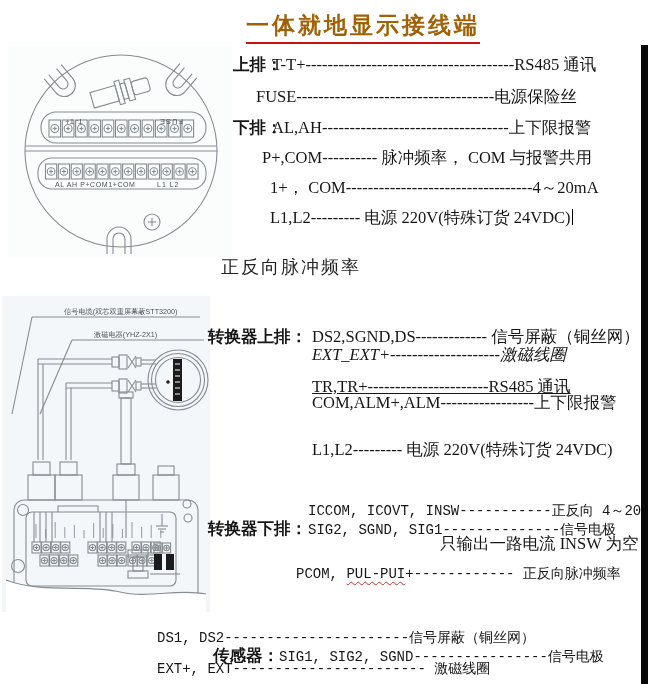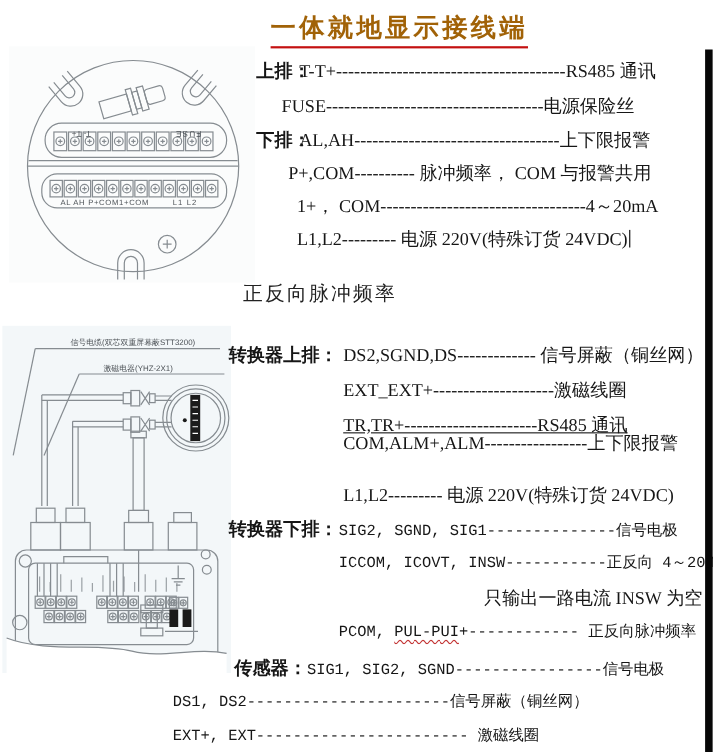--- a/index.html
+++ b/index.html
@@ -9,23 +9,23 @@
     overflow:hidden;
   }
   .title{
     position:absolute;top:10px;left:246px;
     font-size:23px;font-weight:bold;color:#a16207;
     letter-spacing:3px;border-bottom:2px solid #c41111;padding-bottom:1px;
     white-space:pre;
   }
   .row{position:absolute;white-space:pre;font-size:16.5px;color:#161616;}
   .row .lbl{font-weight:bold;display:inline-block;}
-  .w38{width:39px;} .w104{width:104px;} .w100{width:100px;} .w66{width:66px;}
+  .w38{width:39px;} .w104{width:104px;margin-top:14px;} .w100{width:100px;} .w66{width:66px;}
   .mono{font-family:"Liberation Mono","DejaVu Sans Mono",monospace;font-size:14px;}
-  .mono .lbl{font-family:"Liberation Serif","DejaVu Serif",serif;font-size:16.5px;}
+  .mono .lbl{font-family:"Liberation Serif","DejaVu Serif",serif;font-size:16.5px;margin-top:48px;}
   .heading2{
     position:absolute;top:255px;left:221px;
     font-size:18px;color:#222;letter-spacing:2px;white-space:pre;
   }
   .caret{display:inline-block;width:1.5px;height:16px;background:#000;
     vertical-align:-2px;margin-left:1px;}
   .squig{text-decoration:underline wavy #c23333 1px;text-underline-offset:3px;}
   .edge-strip{position:absolute;right:0;top:45px;bottom:0;width:7px;background:#070707;}
   svg{position:absolute;}
   #d1{left:8px;top:42px;}
@@ -422,25 +422,25 @@
   </g>
   <rect class="filled" x="152" y="258" width="8" height="16"></rect>
   <rect class="filled" x="164" y="258" width="8" height="16"></rect>
   <line x1="148" y1="278" x2="178" y2="278"></line>
 
   <path class="whitefill" d="M 4 284 C 40 298 88 288 118 296 C 146 303 176 292 204 298 L 204 316 L 4 316 Z"></path>
   <path d="M 4 284 C 40 298 88 288 118 296 C 146 303 176 292 204 298"></path>
 </svg>
 
 <div class="row" style="top:312px;left:208px;"><span class="lbl w104">转换器上排：</span><span>DS2,SGND,DS------------- 信号屏蔽（铜丝网）</span></div>
-<div class="row" style="top:344px;left:312px;"><span>EXT_EXT+--------------------激磁线圈</span></div>
+<div class="row" style="top:344px;left:312px;font-style:italic;"><span>EXT_EXT+--------------------激磁线圈</span></div>
 <div class="row" style="top:376px;left:312px;text-decoration:underline;"><span>TR,TR+----------------------RS485 通讯</span></div>
 <div class="row" style="top:392px;left:312px;"><span>COM,ALM+,ALM-----------------上下限报警</span></div>
 <div class="row" style="top:439px;left:312px;"><span>L1,L2--------- 电源 220V(特殊订货 24VDC)</span></div>
 <div class="row mono" style="top:470px;left:208px;"><span class="lbl w100">转换器下排：</span><span>SIG2, SGND, SIG1--------------信号电极</span></div>
 <div class="row mono" style="top:502px;left:308px;"><span>ICCOM, ICOVT, INSW-----------正反向 4～20Ma</span></div>
 <div class="row" style="top:533px;left:440px;"><span>只输出一路电流 INSW 为空</span></div>
-<div class="row mono" style="top:565px;left:308px;"><span>PCOM, </span><span class="squig">PUL-PUI</span><span>+------------ 正反向脉冲频率</span></div>
+<div class="row mono" style="top:565px;left:296px;"><span>PCOM, </span><span class="squig">PUL-PUI</span><span>+------------ 正反向脉冲频率</span></div>
 <div class="row mono" style="top:597px;left:213px;"><span class="lbl w66">传感器：</span><span>SIG1, SIG2, SGND----------------信号电极</span></div>
 <div class="row mono" style="top:629px;left:157px;"><span>DS1, DS2----------------------信号屏蔽（铜丝网）</span></div>
 <div class="row mono" style="top:660px;left:157px;text-align:center;"><span>EXT+, EXT----------------------- 激磁线圈</span></div>
 
 <div class="edge-strip"></div>
 
 </body></html>

